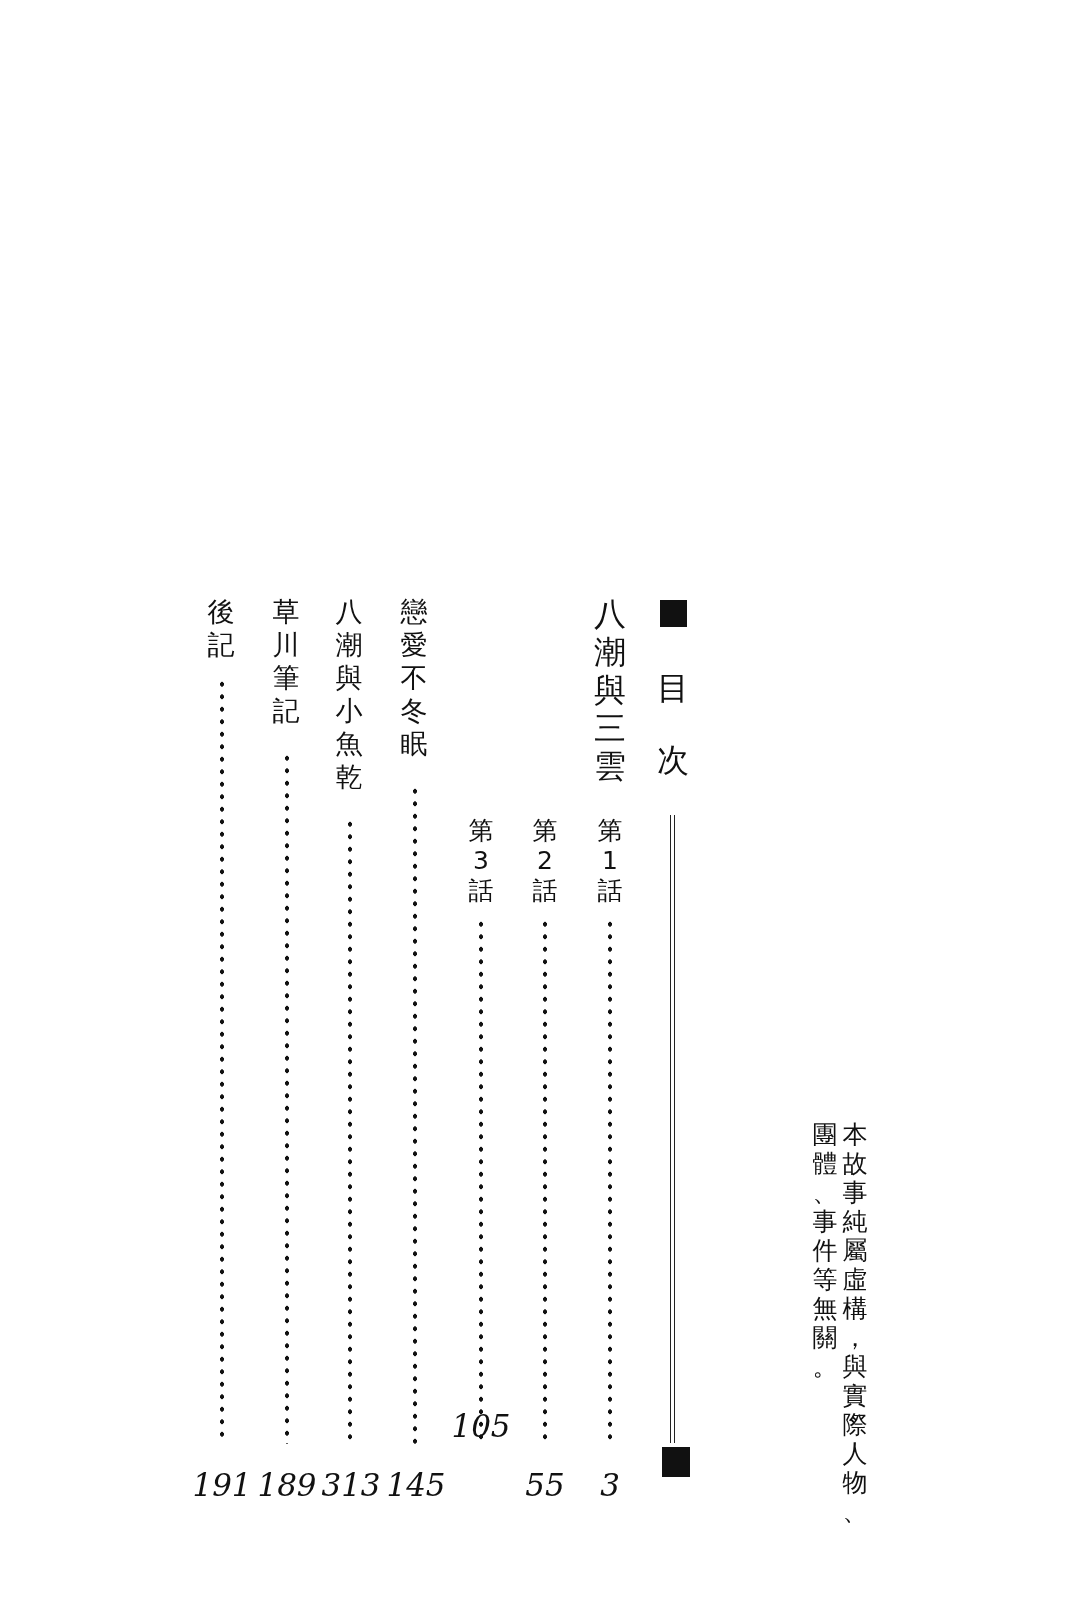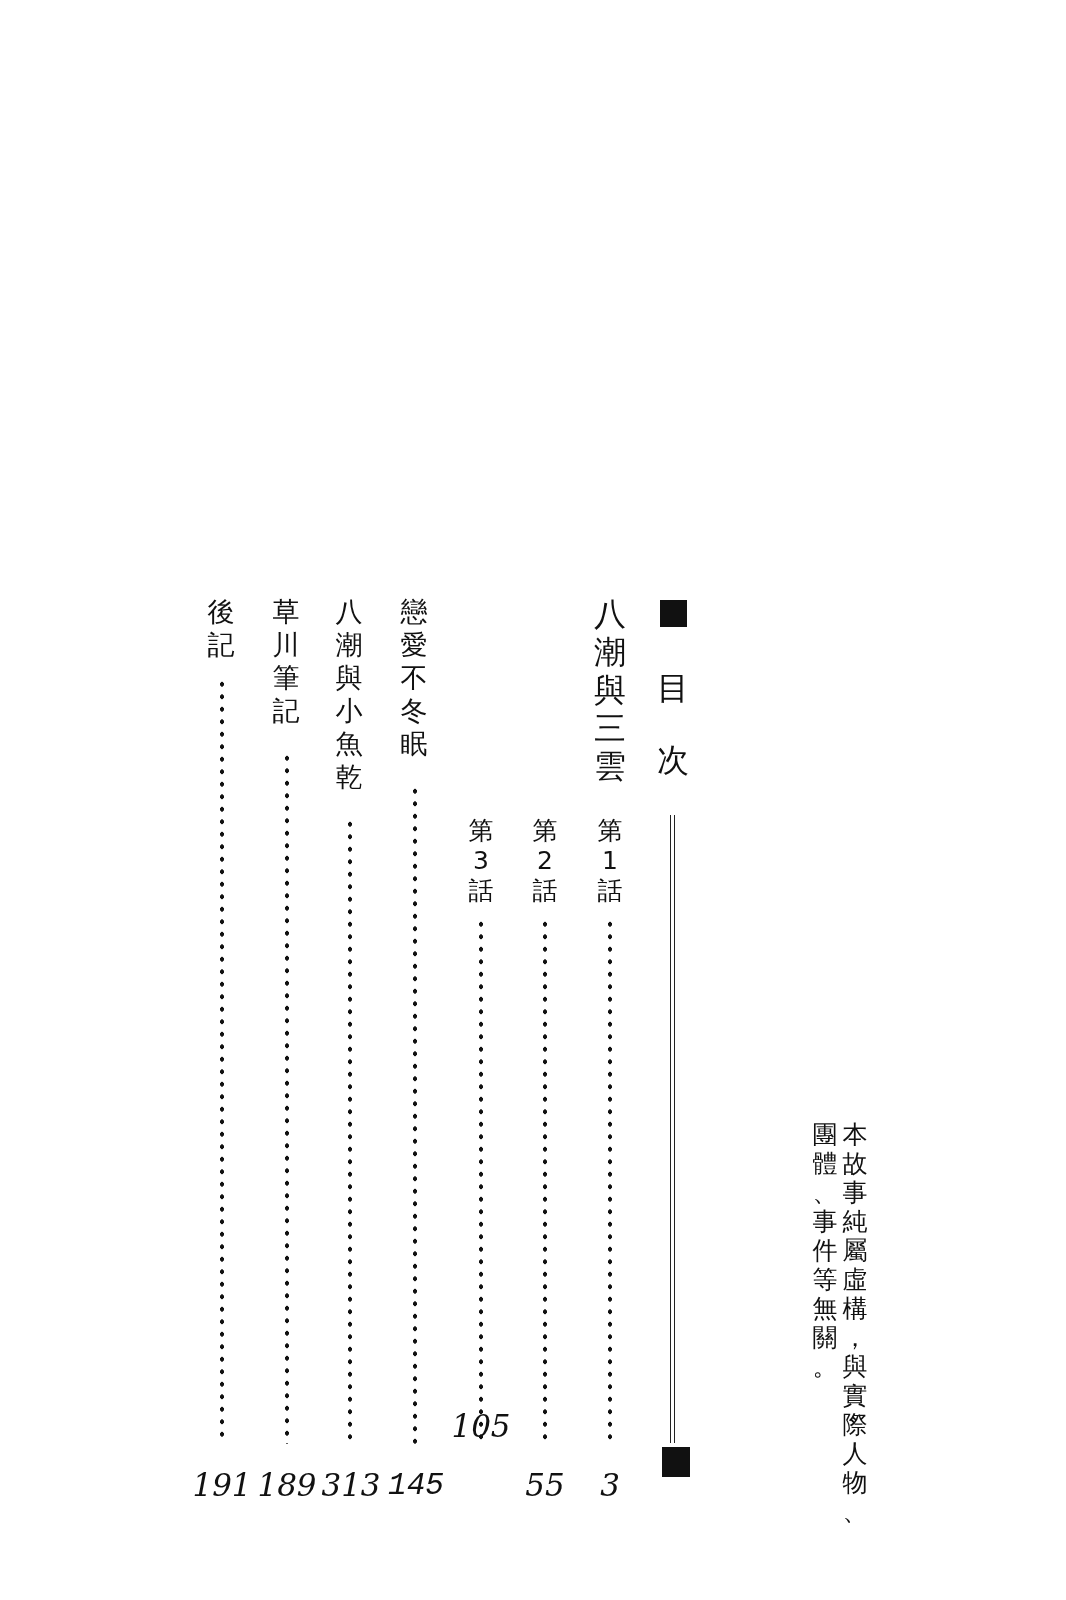--- a/index.html
+++ b/index.html
@@ -59,21 +59,21 @@
 <div class="page-num" style="left:446px; top:1386px;">105</div>
 
 <div class="vcol" style="left:397px; top:598px;">
   <span class="vchar toc-char">戀</span>
   <span class="vchar toc-char">愛</span>
   <span class="vchar toc-char">不</span>
   <span class="vchar toc-char">冬</span>
   <span class="vchar toc-char">眠</span>
 </div>
 <div class="dots" style="left:412px; top:785px; height:659px;"></div>
-<div class="page-num" style="left:381px; top:1445px;font-family:Liberation Mono, monospace;">145</div>
+<div class="page-num" style="left:381px; top:1445px;">145</div>
 
 <div class="vcol" style="left:332px; top:598px;">
   <span class="vchar toc-char">八</span>
   <span class="vchar toc-char">潮</span>
   <span class="vchar toc-char">與</span>
   <span class="vchar toc-char">小</span>
   <span class="vchar toc-char">魚</span>
   <span class="vchar toc-char">乾</span>
 </div>
 <div class="dots" style="left:347px; top:818px; height:626px;"></div>

